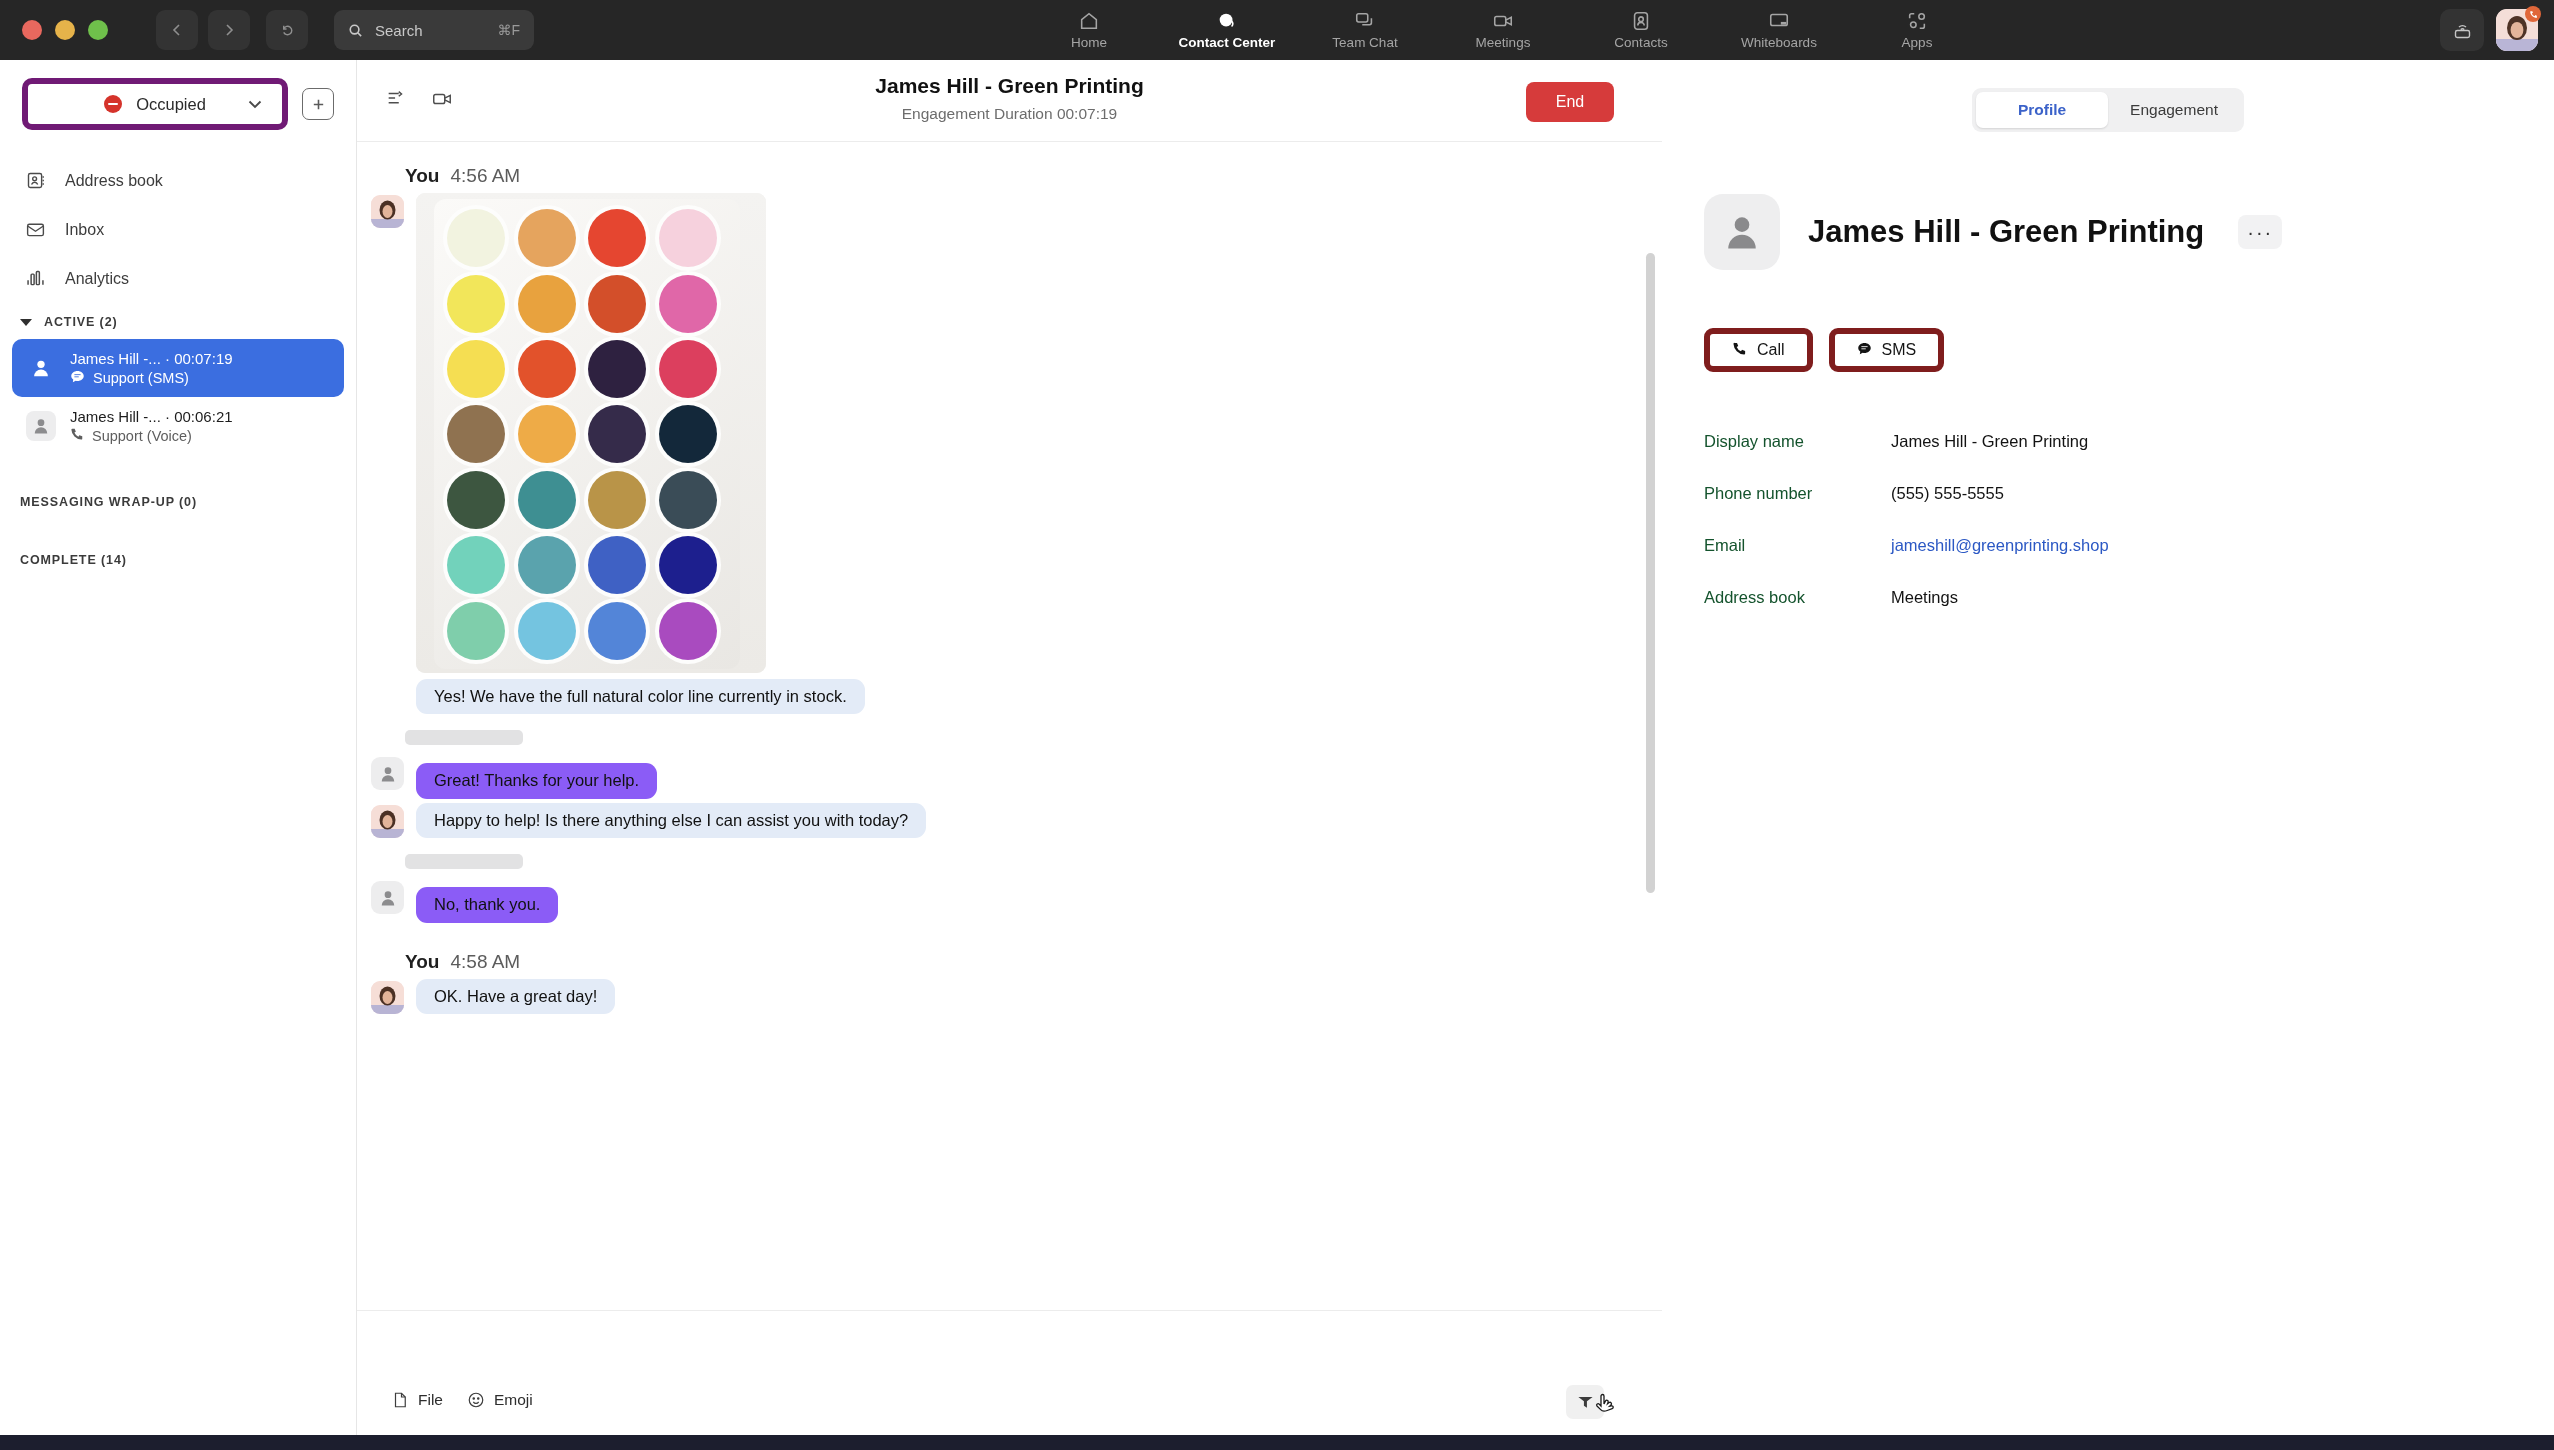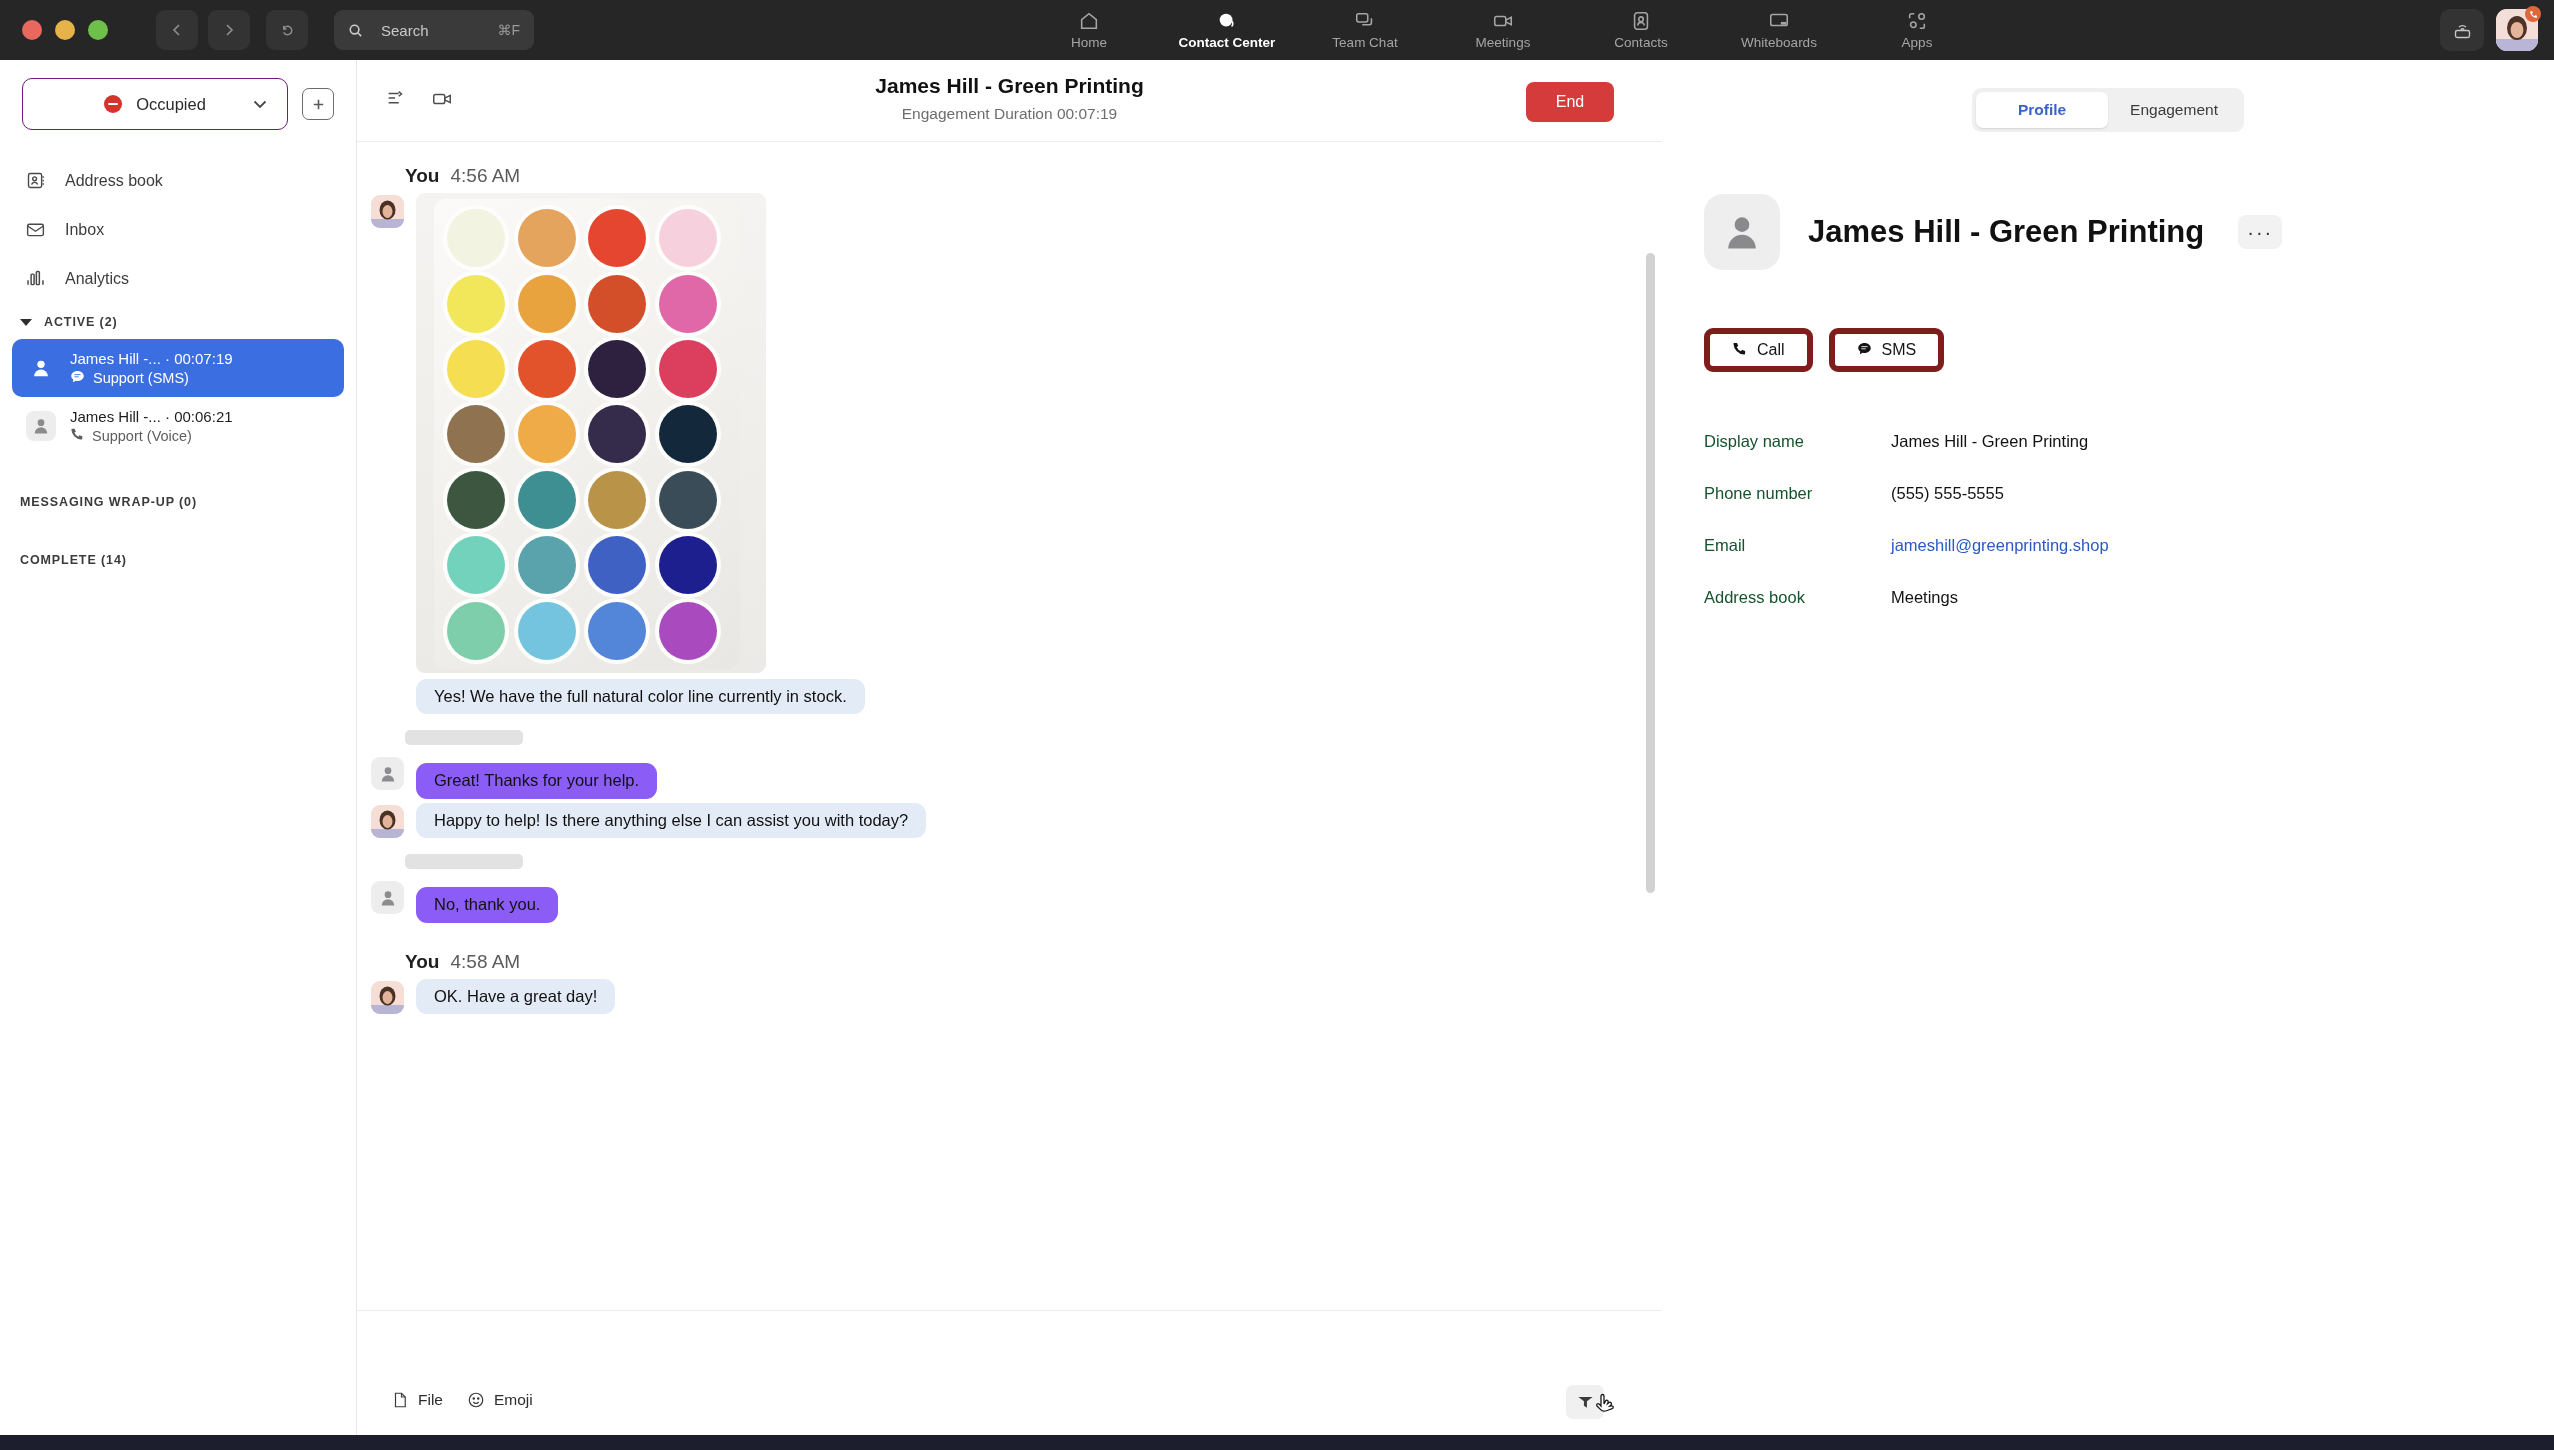--- a/index.html
+++ b/index.html
@@ -24,21 +24,21 @@
     width:42px; height:40px; border-radius:9px; background:#333333;
     display:flex; align-items:center; justify-content:center;
     color:#8f8f8f; font-size:20px; margin-left:10px;
   }
   .navbtn.first { margin-left:48px; }
   .navbtn.hist { margin-left:16px; }
 
   .searchbox {
     margin-left:26px; width:200px; height:40px; border-radius:9px;
     background:#3a3a3a; display:flex; align-items:center; padding:0 14px;
-    gap:18px; color:#c9c9c9; font-size:15px;
+    gap:12px; color:#c9c9c9; font-size:15px;
   }
   .searchbox .kbd { margin-left:auto; color:#9a9a9a; font-size:14px; }
 
   .navcenter {
     position:absolute; left:1020px; top:0; height:60px;
     display:flex; align-items:center; gap:0px;
   }
   .navitem {
     width:138px; height:60px; display:flex; flex-direction:column;
     align-items:center; justify-content:center; gap:3px;
@@ -68,21 +68,21 @@
     align-items:center; justify-content:center; font-size:9px; color:#fff;
   }
 
   
   .sidebar {
     position:absolute; top:60px; left:0; width:357px; height:1375px;
     background:#ffffff; border-right:1px solid #e6e6e6;
   }
   .status-row { display:flex; align-items:center; padding:18px 22px 0 22px; gap:14px; }
   .status-pill {
-    flex:1; height:52px; border:1px solid #701a75; border-radius:10px;
+    flex:1; height:52px; border:6px solid #701a75; border-radius:10px;
     display:flex; align-items:center; justify-content:center; gap:14px;
     font-size:16.5px; color:#2b2b2b; position:relative;
   }
   .dot-occupied {
     width:18px; height:18px; border-radius:50%; background:#d5332b;
     display:flex; align-items:center; justify-content:center;
   }
   .dot-occupied::after { content:""; width:10px; height:2px; background:#fff; border-radius:1px; }
   .status-pill .chev { position:absolute; right:20px; color:#4a4a4a; font-size:13px; }
   .plus-btn {

